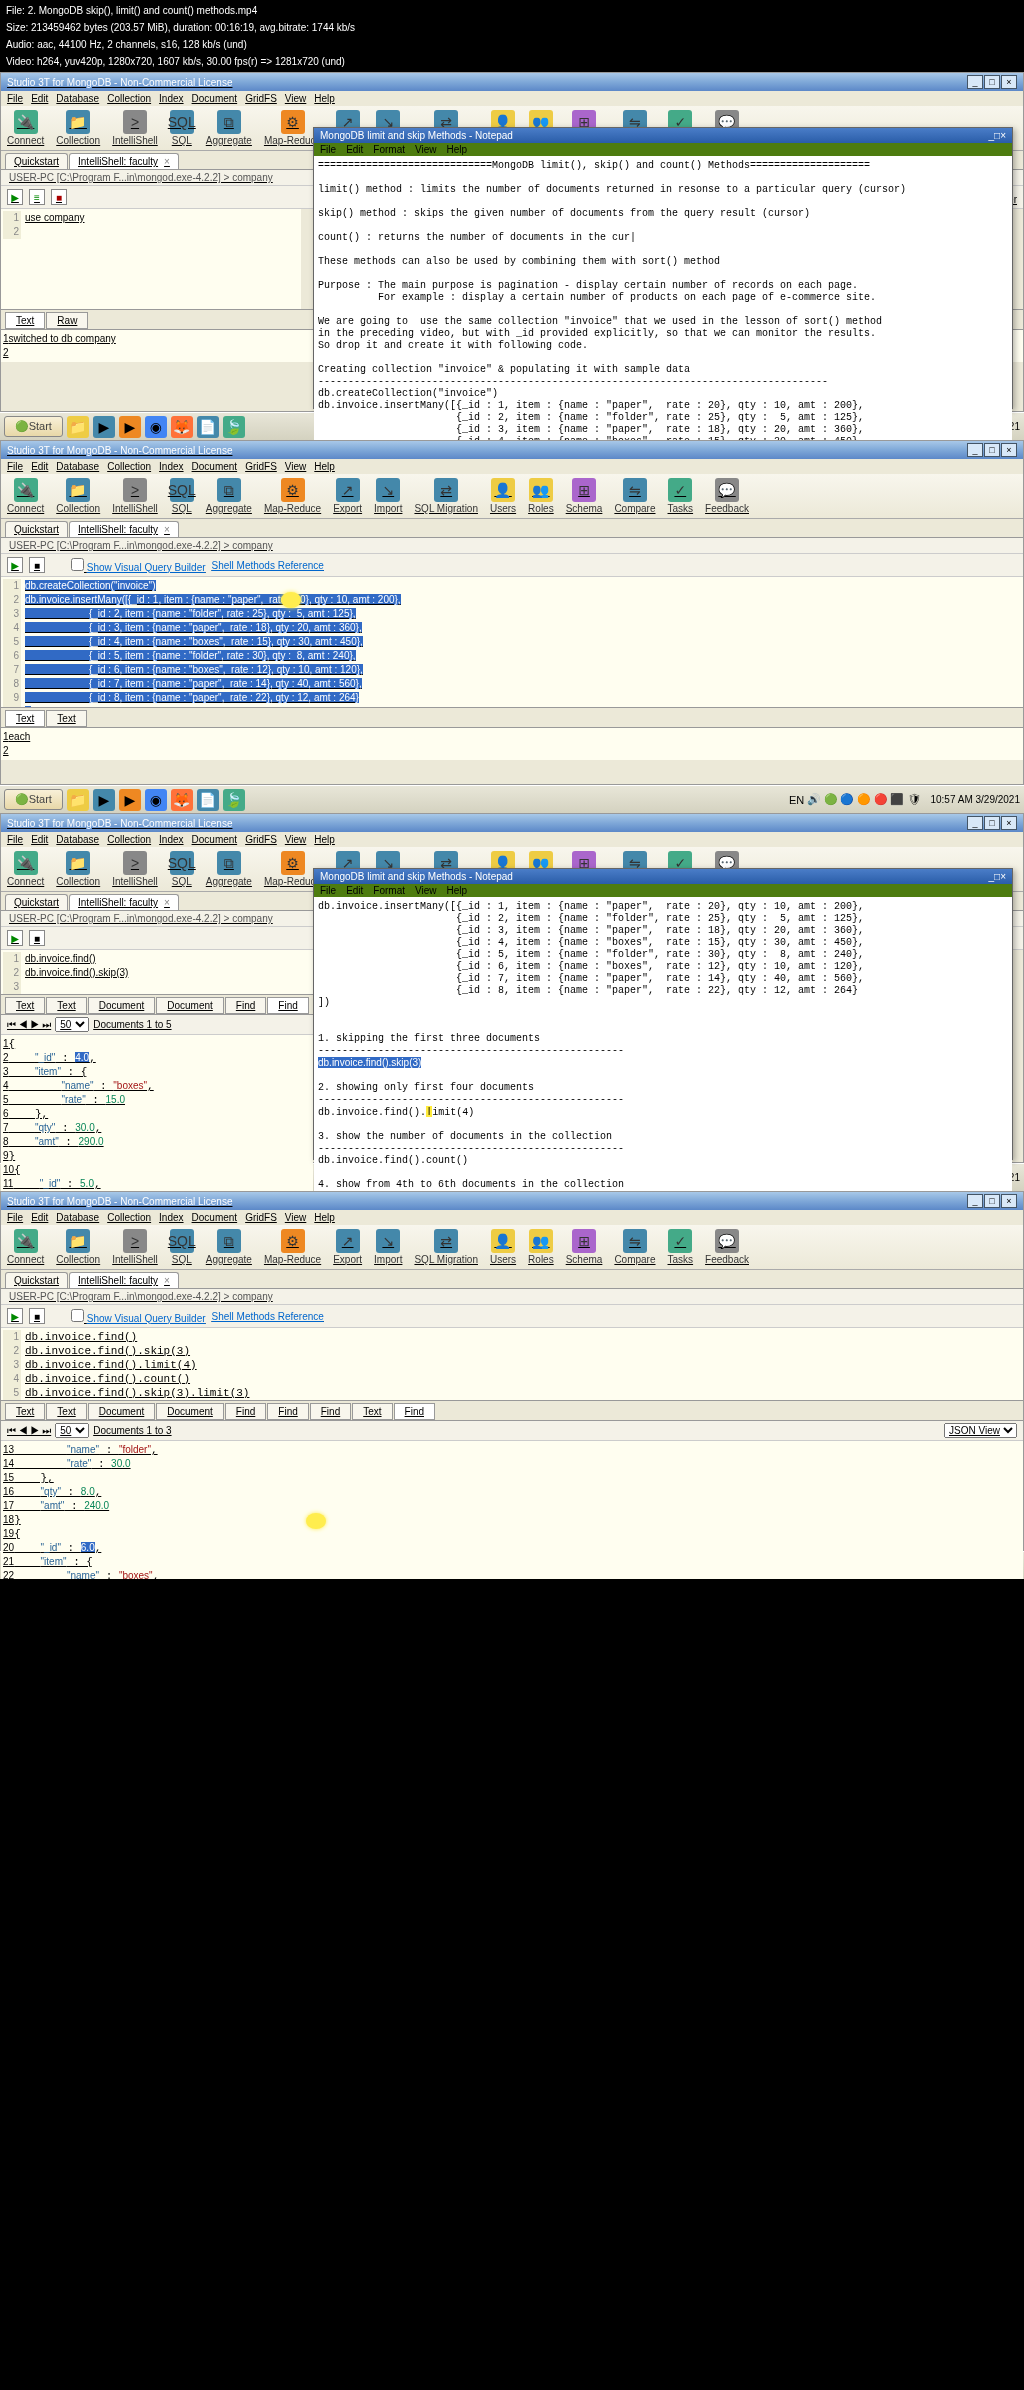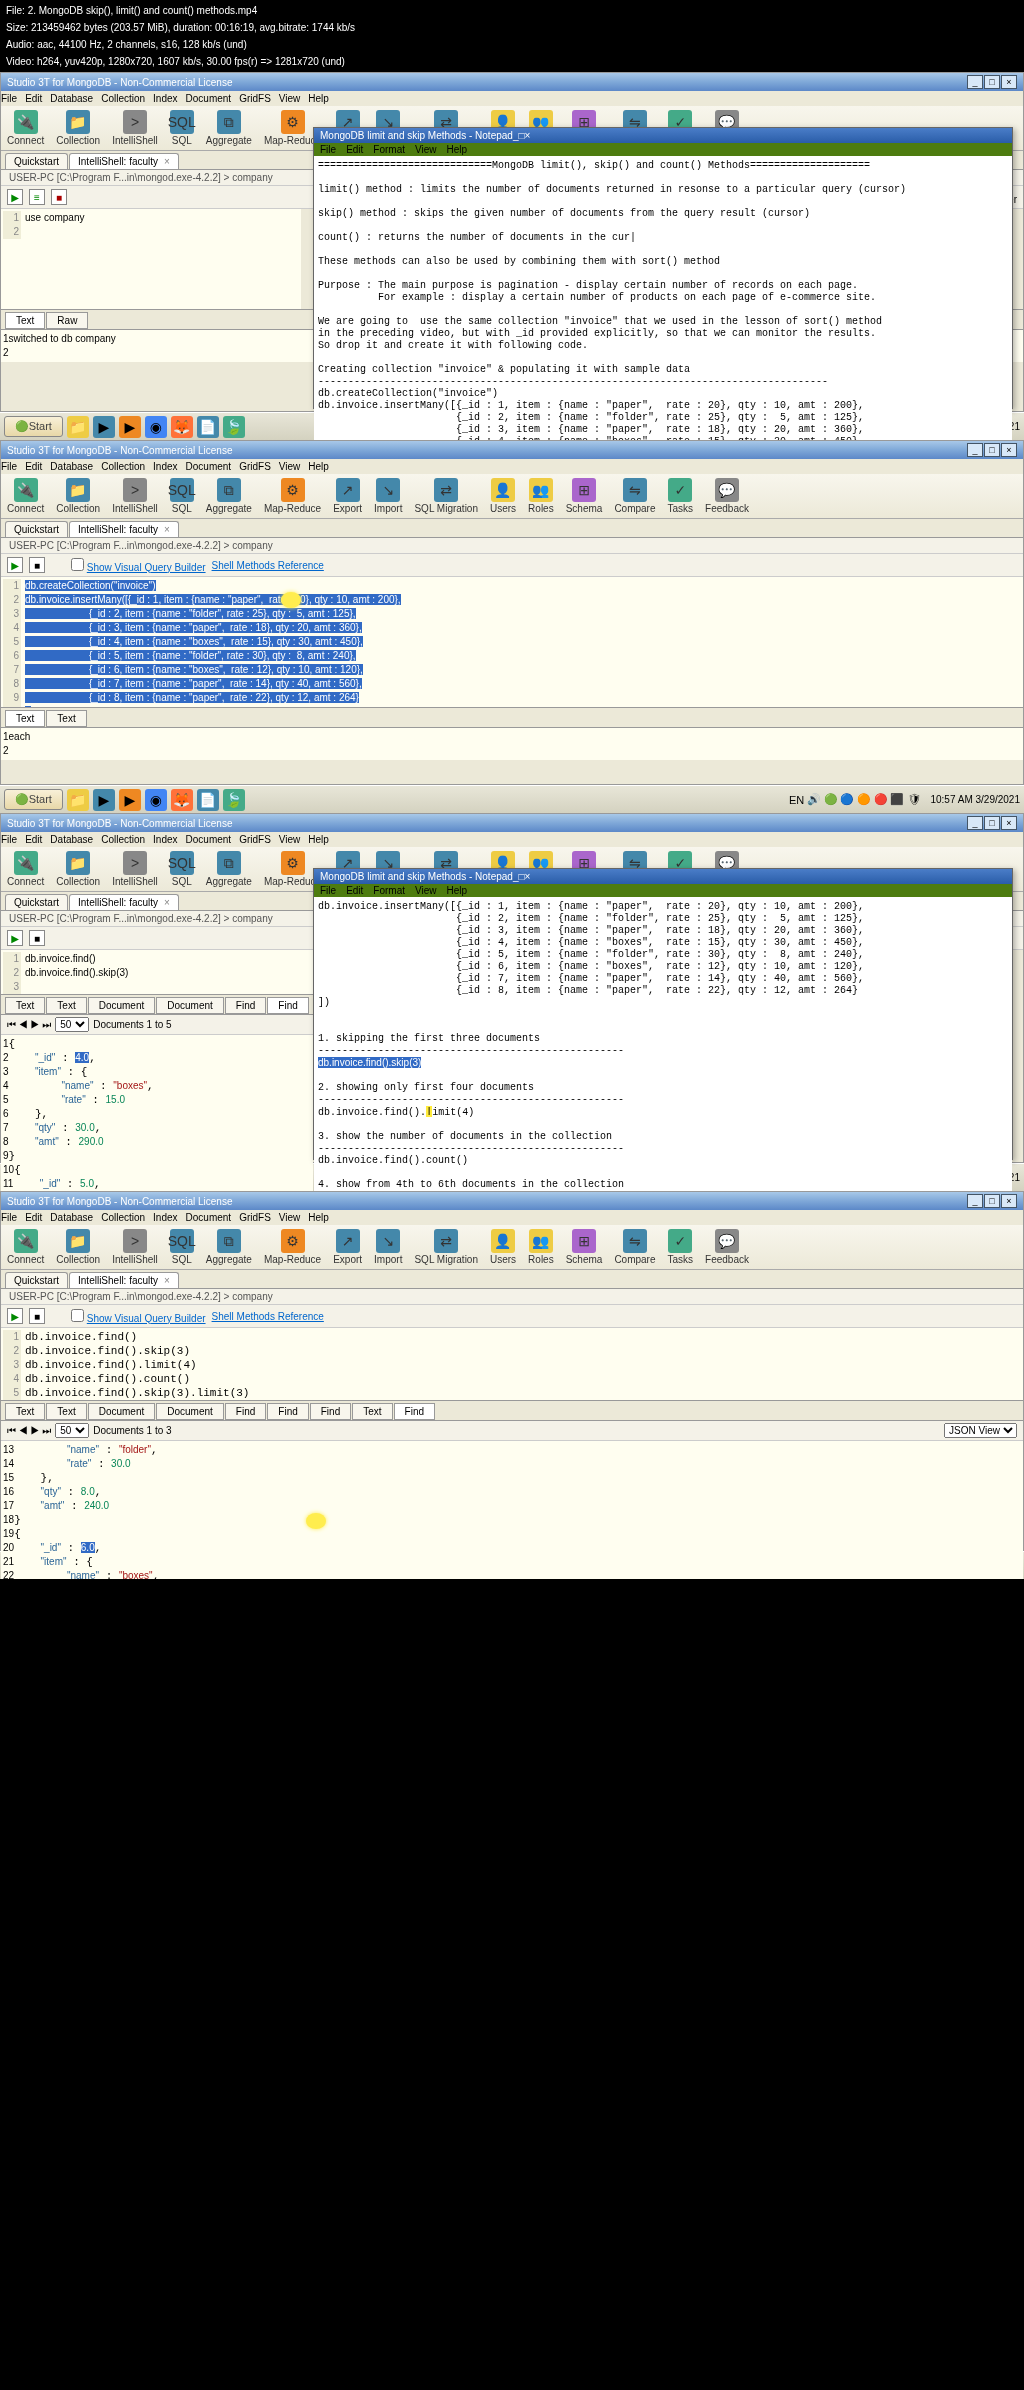--- a/index.html
+++ b/index.html
@@ -1,39 +1,39 @@
 <!DOCTYPE html>
 <html><head>
 <meta charset="utf-8">
 <style>
 * { margin:0; padding:0; box-sizing:border-box; font-family:Tahoma,Arial,sans-serif; font-size:10px; }
 body { background:#000; width:1024px; }
 .hdr { background:#000; color:#fff; padding:2px 6px; font-family:'Comic Sans MS',cursive; font-size:13px; line-height:17px; }
-.panel { background:#ece9d8; border:1px solid #999; position:relative; }
+.panel { background:#ece9d8; border:1px solid #999; position:relative;text-decoration:underline; }
 .titlebar { background:linear-gradient(180deg,#a8c8e8 0%,#7fa8d8 50%,#5c88c8 100%); color:#fff; font-size:11px; padding:2px 6px; display:flex; justify-content:space-between; align-items:center; }
 .titlebar .btns span { display:inline-block; width:16px; height:14px; background:#d8e8f8; border:1px solid #456; margin-left:1px; text-align:center; color:#000; line-height:12px; font-size:9px; }
-.menubar { background:#ece9d8; padding:2px 0; font-size:10px; }
+.menubar { background:#ece9d8; padding:2px 6px; font-size:10px; }
 .menubar span { margin-right:8px; cursor:default; }
 .toolbar { background:linear-gradient(180deg,#f8f6ed 0%,#ece9d8 100%); padding:4px 6px; display:flex; gap:12px; border-bottom:1px solid #aaa; }
 .tbtn { display:flex; flex-direction:column; align-items:center; font-size:9px; color:#333; cursor:pointer; }
 .tbtn .ic { width:24px; height:24px; border-radius:3px; margin-bottom:1px; display:flex; align-items:center; justify-content:center; font-size:14px; }
 .tabs { background:#ece9d8; padding:2px 4px 0; display:flex; gap:1px; border-bottom:1px solid #999; }
 .tab { background:#f8f6ed; border:1px solid #999; border-bottom:none; padding:2px 8px; font-size:10px; border-radius:3px 3px 0 0; cursor:pointer; position:relative; }
 .tab.active { background:#fff; }
 .tab .x { margin-left:6px; color:#888; }
 .crumb { background:#f4f2e8; padding:2px 8px; font-size:10px; color:#555; border-bottom:1px solid #ccc; }
 .tool2 { background:#f4f2e8; padding:3px 6px; display:flex; align-items:center; gap:6px; border-bottom:1px solid #ccc; font-size:10px; }
 .tool2 .sq { width:16px; height:16px; border:1px solid #888; background:#fff; display:inline-flex; align-items:center; justify-content:center; font-size:10px; }
 .lnk { color:#0066cc; text-decoration:underline; cursor:pointer; }
 .code { background:#fffef0; font-family:'Courier New',monospace; font-size:11px; line-height:14px; padding:2px; overflow:hidden; white-space:pre; }
 .code .gut { display:inline-block; width:18px; text-align:right; color:#888; background:#f0eed8; margin-right:4px; padding-right:2px; }
 .sel { background:#316ac5; color:#fff; }
 .hi { background:#ffeb3b; padding:0 2px; }
 .notepad { position:absolute; background:#fff; border:1px solid #666; box-shadow:2px 2px 6px rgba(0,0,0,0.3); }
-.notepad .nptitle { background:linear-gradient(180deg,#4a7dc8 0%,#2a5da8 100%); color:#fff; padding:2px 6px; font-size:11px; display:flex; }
+.notepad .nptitle { background:linear-gradient(180deg,#4a7dc8 0%,#2a5da8 100%); color:#fff; padding:2px 6px; font-size:11px; display:flex; justify-content:space-between; }
 .notepad .npmenu { background:#4d7c0f; padding:1px 6px; font-size:10px; }
 .notepad .npmenu span { margin-right:10px; }
 .notepad .npbody { background:#fff; font-family:'Courier New',monospace; font-size:10px; line-height:12px; padding:4px; white-space:pre; overflow:hidden; }
 .restabs { background:#ece9d8; padding:2px 4px 0; display:flex; gap:1px; border-top:1px solid #999; border-bottom:1px solid #999; }
 .restabs .rt { background:#f8f6ed; border:1px solid #999; padding:2px 10px; font-size:10px; cursor:pointer; }
 .restabs .rt.active { background:#fff; }
 .result { background:#fffef0; font-family:'Courier New',monospace; font-size:11px; line-height:14px; padding:2px; white-space:pre; }
 .statusbar { background:#ece9d8; border-top:1px solid #999; padding:2px 6px; font-size:10px; color:#444; display:flex; justify-content:space-between; }
 .taskbar { background:linear-gradient(180deg,#e8e6d8 0%,#d4d2c0 100%); height:28px; display:flex; align-items:center; padding:0 4px; border-top:1px solid #fff; }
 .taskbar .start { background:linear-gradient(180deg,#f8f0d8 0%,#e8d8a8 100%); border:1px solid #888; border-radius:3px; padding:3px 10px; font-size:11px; font-weight:normal; color:#444; cursor:pointer; }

